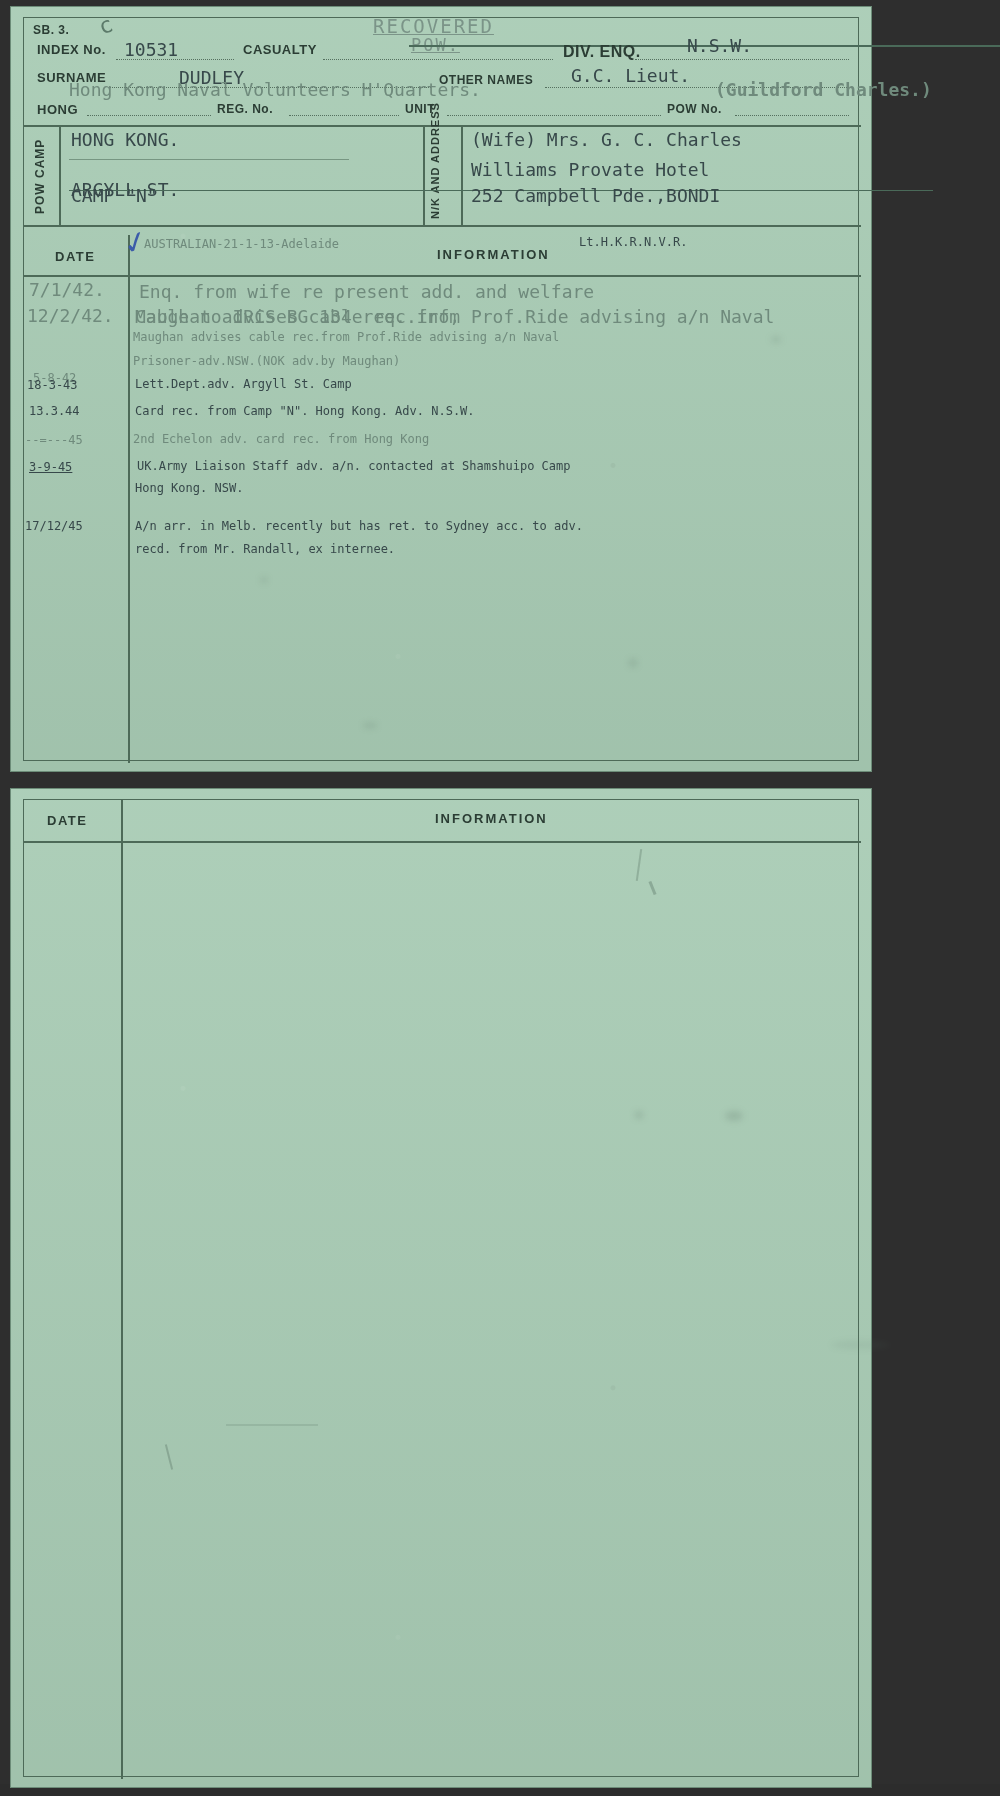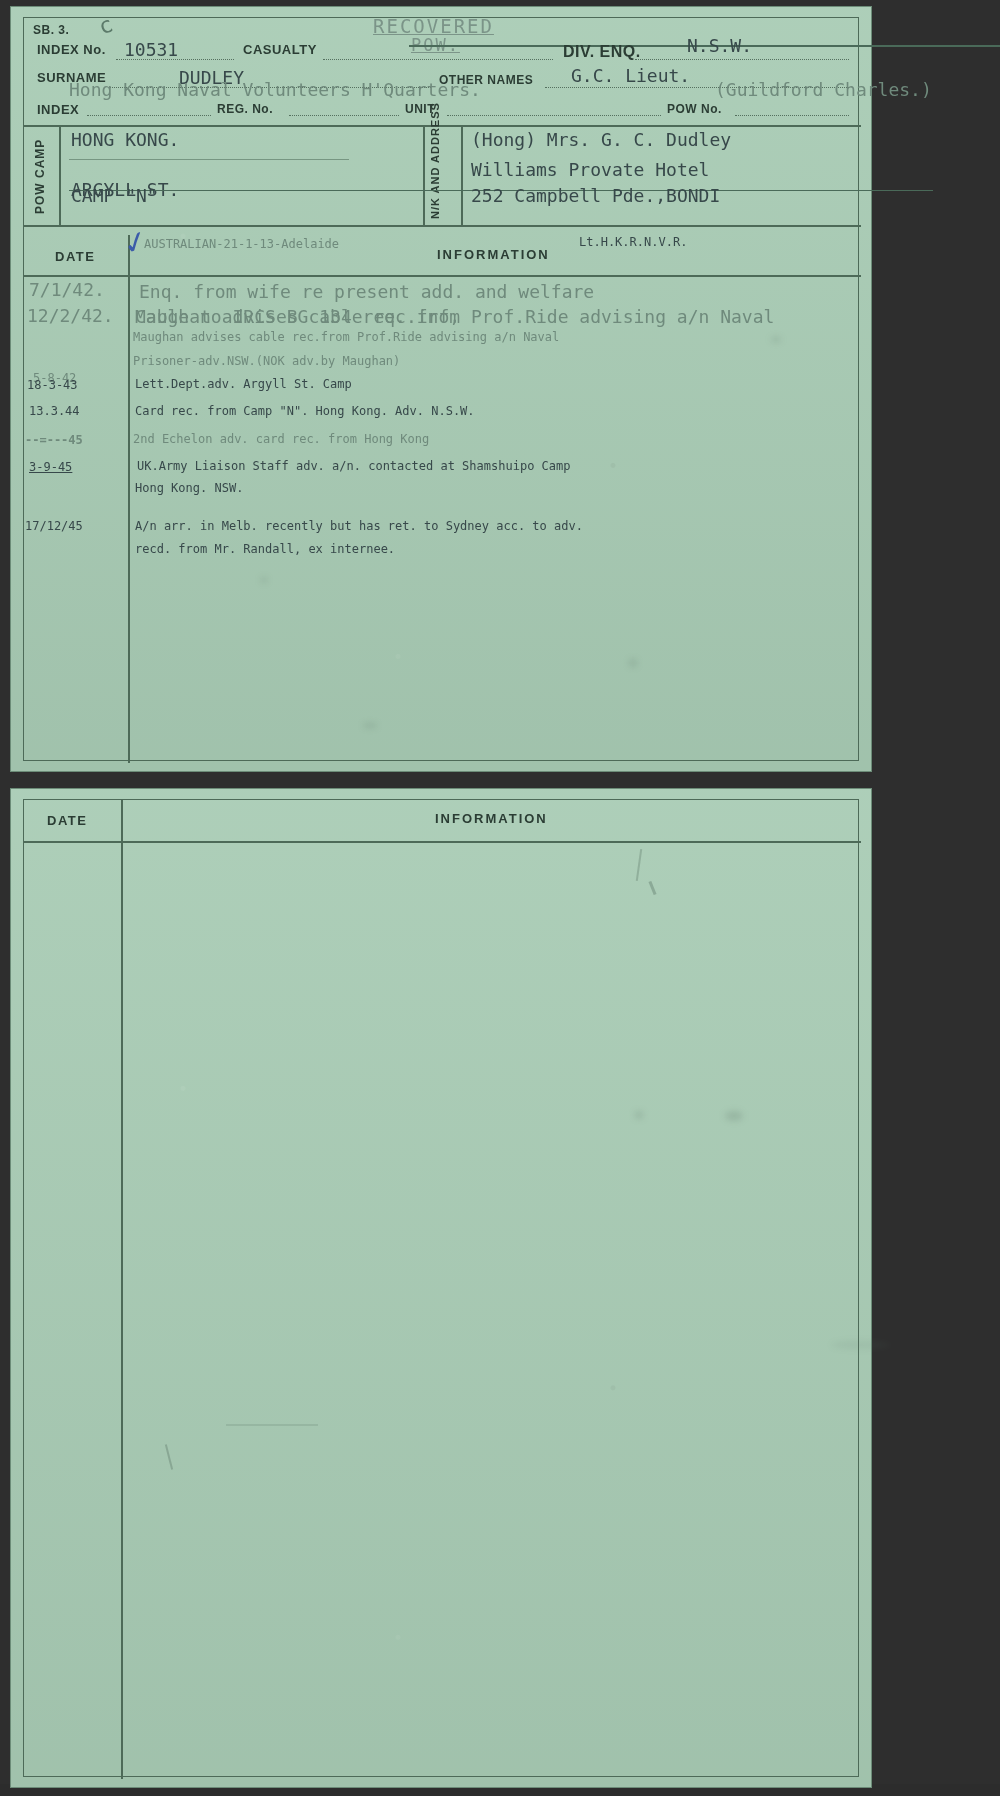--- a/index.html
+++ b/index.html
@@ -173,23 +173,23 @@
     <div class="dots" style="left:624px; top:52px; width:214px;"></div>
     <div class="hand" style="left:676px; top:28px;">N.S.W.</div>
 
     <div class="lbl" style="left:26px; top:63px;">SURNAME</div>
     <div class="dots" style="left:98px; top:80px; width:322px;"></div>
     <div class="hand" style="left:168px; top:60px;">DUDLEY</div>
 
     <div class="lbl" style="left:428px; top:66px; font-size:12px;">OTHER NAMES</div>
     <div class="dots" style="left:534px; top:80px; width:304px;"></div>
     <div class="hand" style="left:560px; top:58px;">G.C. Lieut.</div>
-    <div class="hand faded" style="left:704px; top:72px;">(Guildford Charles.)</div>
-
-    <div class="lbl" style="left:26px; top:95px;">INDEX</div>
+    <div class="hand faded" style="left:704px; top:72px;font-weight:bold;">(Guildford Charles.)</div>
+
+    <div class="lbl" style="left:26px; top:95px;">HONG</div>
     <div class="dots" style="left:76px; top:108px; width:124px;"></div>
     <div class="hand" style="left:84px; top:90px;"></div>
 
     <div class="lbl" style="left:206px; top:95px; font-size:12px;">REG. No.</div>
     <div class="dots" style="left:278px; top:108px; width:110px;"></div>
     <div class="hand" style="left:286px; top:90px;"></div>
 
     <div class="lbl" style="left:394px; top:95px; font-size:12px;">UNIT</div>
     <div class="dots" style="left:436px; top:108px; width:214px;"></div>
     <div class="hand faded" style="left:58px; top:72px;">Hong Kong Naval Volunteers H'Quarters.</div>
@@ -205,21 +205,21 @@
     <div class="rule" style="left:450px; top:118px; width:1.5px; height:100px;"></div>
 
     <div class="vert" style="left:22px; top:128px; height:82px;">POW CAMP</div>
     <div class="vert" style="left:418px; top:126px; height:86px; font-size:11px;">N/K AND ADDRESS</div>
 
     <div class="hand" style="left:60px; top:122px;">HONG KONG.</div>
     <div class="hand strike" style="left:60px; top:152px;">ARGYLL ST.</div>
     <div class="hand" style="left:60px; top:178px;">CAMP "N"</div>
     <div class="rule" style="left:58px; top:152px; width:280px; height:1px; opacity:.55;"></div>
 
-    <div class="hand" style="left:460px; top:122px;">(Hong) Mrs. G. C. Dudley</div>
+    <div class="hand" style="left:460px; top:122px;">(Wife) Mrs. G. C. Charles</div>
     <div class="hand" style="left:460px; top:152px;">Williams Provate Hotel</div>
     <div class="hand" style="left:460px; top:178px;">252 Campbell Pde.,BONDI</div>
 
     <div class="lbl" style="left:44px; top:242px; font-size:13px; letter-spacing:1.5px;">DATE</div>
     <div class="lbl" style="left:426px; top:240px; font-size:13px; letter-spacing:2px;">INFORMATION</div>
     <div class="rule" style="left:117px; top:228px; width:1.5px; height:528px;"></div>
     <div class="rule" style="left:12px; top:268px; width:838px; height:1.5px;"></div>
 
     <div class="hand faded small" style="left:133px; top:230px;">AUSTRALIAN-21-1-13-Adelaide</div>
     <div class="hand small" style="left:568px; top:228px;">Lt.H.K.R.N.V.R.</div>
@@ -235,21 +235,21 @@
     <div class="hand faded small" style="left:22px; top:324px;margin-top:40px;">5-8-42</div>
     <div class="hand faded small" style="left:122px; top:323px;">Maughan advises cable rec.from Prof.Ride advising a/n Naval</div>
     <div class="hand faded small" style="left:122px; top:347px;">Prisoner-adv.NSW.(NOK adv.by Maughan)</div>
 
     <div class="hand small" style="left:16px; top:371px;">18-3-43</div>
     <div class="hand small" style="left:124px; top:370px;">Lett.Dept.adv. Argyll St. Camp</div>
 
     <div class="hand small" style="left:18px; top:397px;">13.3.44</div>
     <div class="hand small" style="left:124px; top:397px;">Card rec. from Camp "N". Hong Kong.  Adv. N.S.W.</div>
 
-    <div class="hand faded small" style="left:14px; top:426px;font-weight:bold;">--=---45</div>
+    <div class="hand faded small" style="left:14px; top:426px;">--=---45</div>
     <div class="hand faded small" style="left:122px; top:425px;">2nd Echelon adv. card rec. from Hong Kong</div>
 
     <div class="hand small" style="left:18px; top:453px;text-decoration:underline;">3-9-45</div>
     <div class="hand small" style="left:126px; top:452px;">UK.Army Liaison Staff adv. a/n. contacted at Shamshuipo Camp</div>
     <div class="hand small" style="left:124px; top:474px;">  Hong Kong.  NSW.</div>
 
     <div class="hand small" style="left:14px; top:512px;">17/12/45</div>
     <div class="hand small" style="left:124px; top:512px;">A/n arr. in Melb. recently but has ret. to Sydney acc. to adv.</div>
     <div class="hand small" style="left:124px; top:535px;">recd. from Mr. Randall, ex internee.</div>
 

